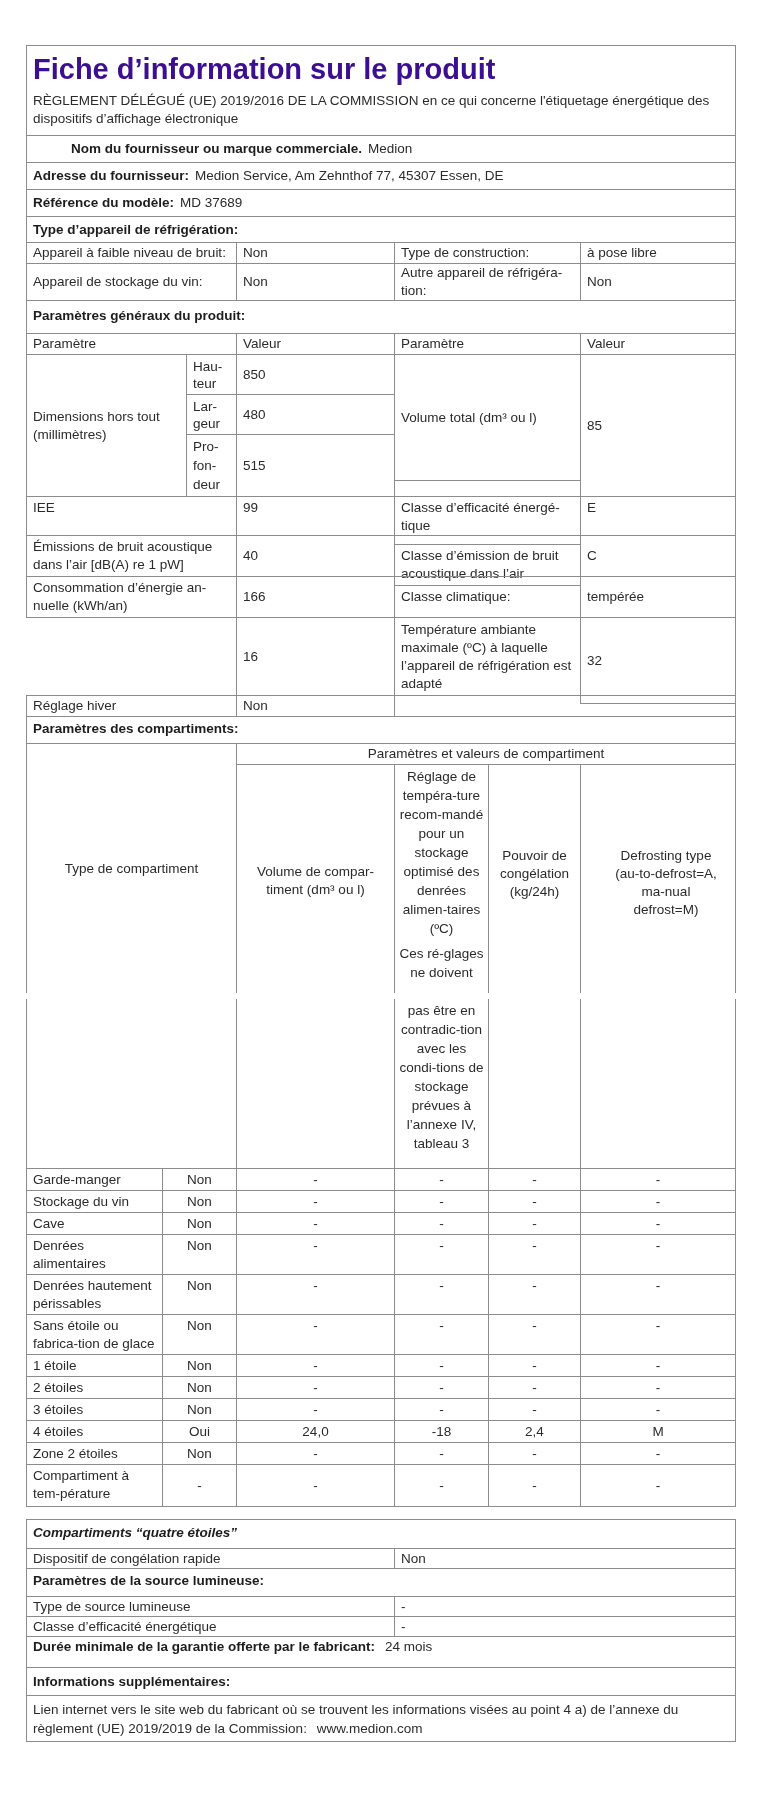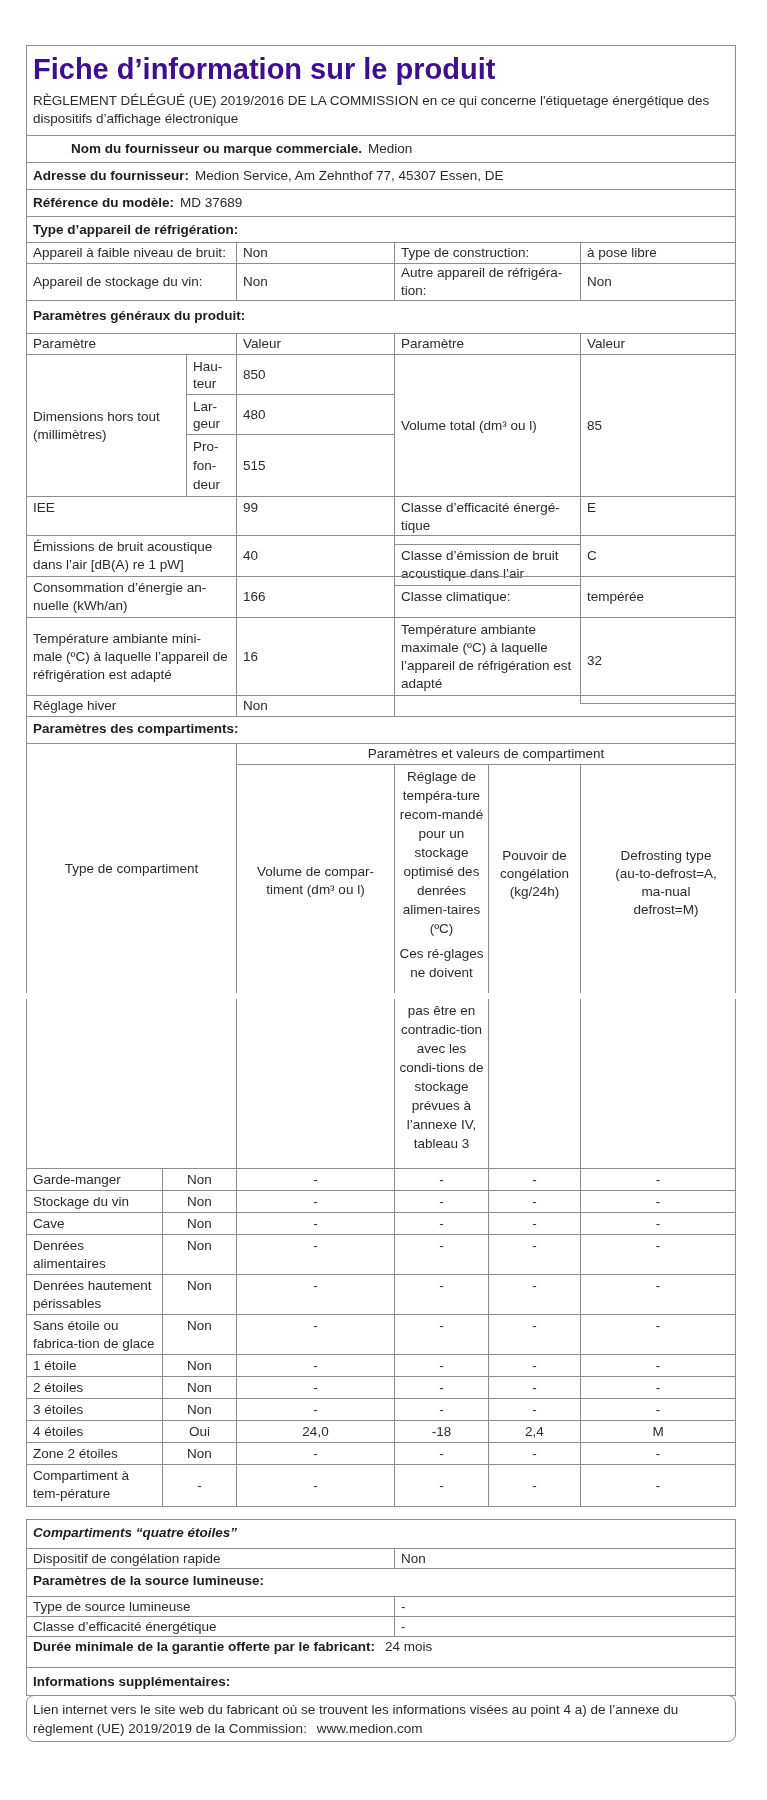--- a/index.html
+++ b/index.html
@@ -59,39 +59,38 @@
   <div class="cell vc" style="left:394px;top:333px;width:187px;height:22px;">Paramètre</div>
   <div class="cell vc" style="left:580px;top:333px;width:156px;height:22px;">Valeur</div>
 
   <div class="cell vc" style="left:26px;top:354px;width:161px;height:143px;">Dimensions hors tout (millimètres)</div>
   <div class="cell vc" style="left:186px;top:354px;width:51px;height:41px;line-height:17px;">Hau-teur</div>
   <div class="cell vc" style="left:236px;top:354px;width:159px;height:41px;">850</div>
   <div class="cell vc" style="left:186px;top:394px;width:51px;height:41px;line-height:17px;">Lar-geur</div>
   <div class="cell vc" style="left:236px;top:394px;width:159px;height:41px;">480</div>
   <div class="cell vc" style="left:186px;top:434px;width:51px;height:63px;line-height:19px;">Pro-fon-deur</div>
   <div class="cell vc" style="left:236px;top:434px;width:159px;height:63px;">515</div>
-  <div class="cell vc" style="left:394px;top:354px;width:187px;height:143px;">Volume total (dm³ ou l)</div>
+  <div class="cell vc" style="left:394px;top:354px;width:187px;height:127px;">Volume total (dm³ ou l)</div>
   <div class="cell vc" style="left:580px;top:354px;width:156px;height:143px;">85</div>
 
   <div class="cell" style="left:26px;top:496px;width:211px;height:40px;">IEE</div>
   <div class="cell" style="left:236px;top:496px;width:159px;height:40px;">99</div>
   <div class="cell" style="left:394px;top:496px;width:187px;height:40px;">Classe d’efficacité énergé-tique</div>
   <div class="cell" style="left:580px;top:496px;width:156px;height:40px;">E</div>
 
   <div class="cell vc" style="left:26px;top:535px;width:211px;height:42px;">Émissions de bruit acoustique dans l’air [dB(A) re 1 pW]</div>
   <div class="cell vc" style="left:236px;top:535px;width:159px;height:42px;">40</div>
   <div class="cell vc" style="left:394px;top:544px;width:187px;height:42px;">Classe d’émission de bruit acoustique dans l’air</div>
   <div class="cell vc" style="left:580px;top:535px;width:156px;height:42px;">C</div>
 
   <div class="cell vc" style="left:26px;top:576px;width:211px;height:42px;">Consommation d’énergie an-nuelle (kWh/an)</div>
   <div class="cell vc" style="left:236px;top:576px;width:159px;height:42px;">166</div>
   <div class="cell vc" style="left:394px;top:576px;width:187px;height:42px;">Classe climatique:</div>
   <div class="cell vc" style="left:580px;top:576px;width:156px;height:42px;">tempérée</div>
 
-  <div class="cell vc" style="left:26px;top:617px;width:211px;height:79px;">Température ambiante mini-male (ºC) à laquelle l’appareil de réfrigération est adapté</div>
   <div class="cell vc" style="left:236px;top:617px;width:159px;height:79px;">16</div>
   <div class="cell vc" style="left:394px;top:617px;width:187px;height:79px;">Température ambiante maximale (ºC) à laquelle l’appareil de réfrigération est adapté</div>
   <div class="cell vc" style="left:580px;top:617px;width:156px;height:87px;">32</div>
 
   <div class="cell vc" style="left:26px;top:695px;width:211px;height:22px;">Réglage hiver</div>
   <div class="cell vc" style="left:236px;top:695px;width:159px;height:22px;">Non</div>
   <div class="cell" style="left:394px;top:695px;width:342px;height:22px;"></div>
 
   <div class="cell b" style="left:26px;top:716px;width:710px;height:28px;padding-top:3px;">Paramètres des compartiments:</div>
 
@@ -195,18 +194,18 @@
   <div class="cell vc" style="left:394px;top:1596px;width:342px;height:21px;">-</div>
   <div class="cell vc" style="left:26px;top:1616px;width:369px;height:21px;">Classe d’efficacité énergétique</div>
   <div class="cell vc" style="left:394px;top:1616px;width:342px;height:21px;">-</div>
 
   <div class="cell" style="left:26px;top:1636px;width:710px;height:32px;padding-top:1px;">
     <span class="b">Durée minimale de la garantie offerte par le fabricant:</span>
     <span class="sp">24 mois</span>
   </div>
 
   <div class="cell b" style="left:26px;top:1667px;width:710px;height:29px;padding-top:5px;">Informations supplémentaires:</div>
-  <div class="cell" style="left:26px;top:1695px;width:710px;height:47px;padding-top:4px;line-height:19px;border-radius:8px;">
+  <div class="cell" style="left:26px;top:1695px;width:710px;height:47px;padding-top:4px;line-height:19px;">
     <span>Lien internet vers le site web du fabricant où se trouvent les informations visées au point 4 a) de l’annexe du règlement (UE) 2019/2019 de la Commission:</span>
     <span class="sp">www.medion.com</span>
   </div>
 
 </div>
 
 </body></html>

